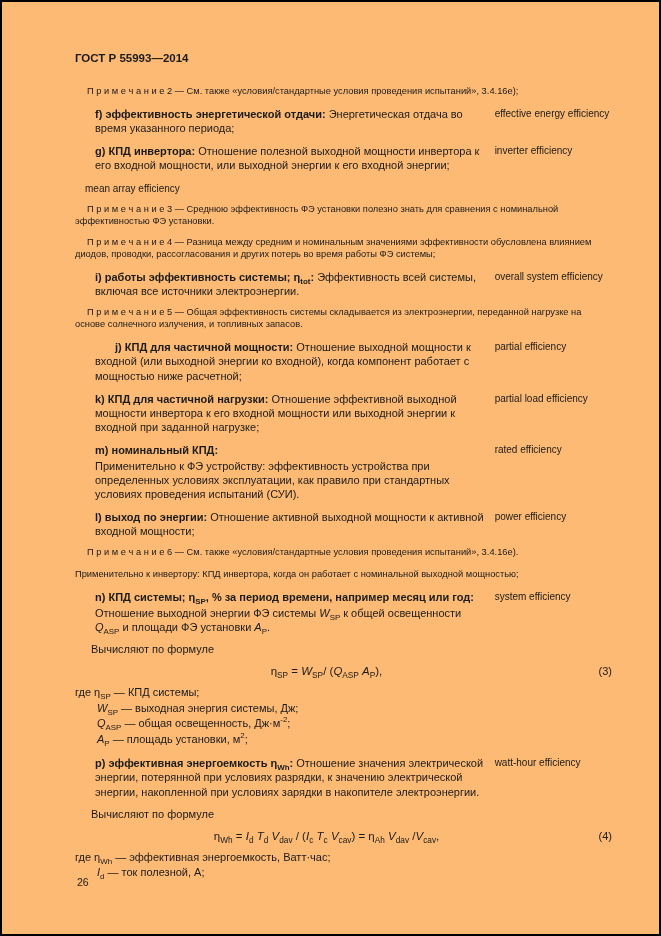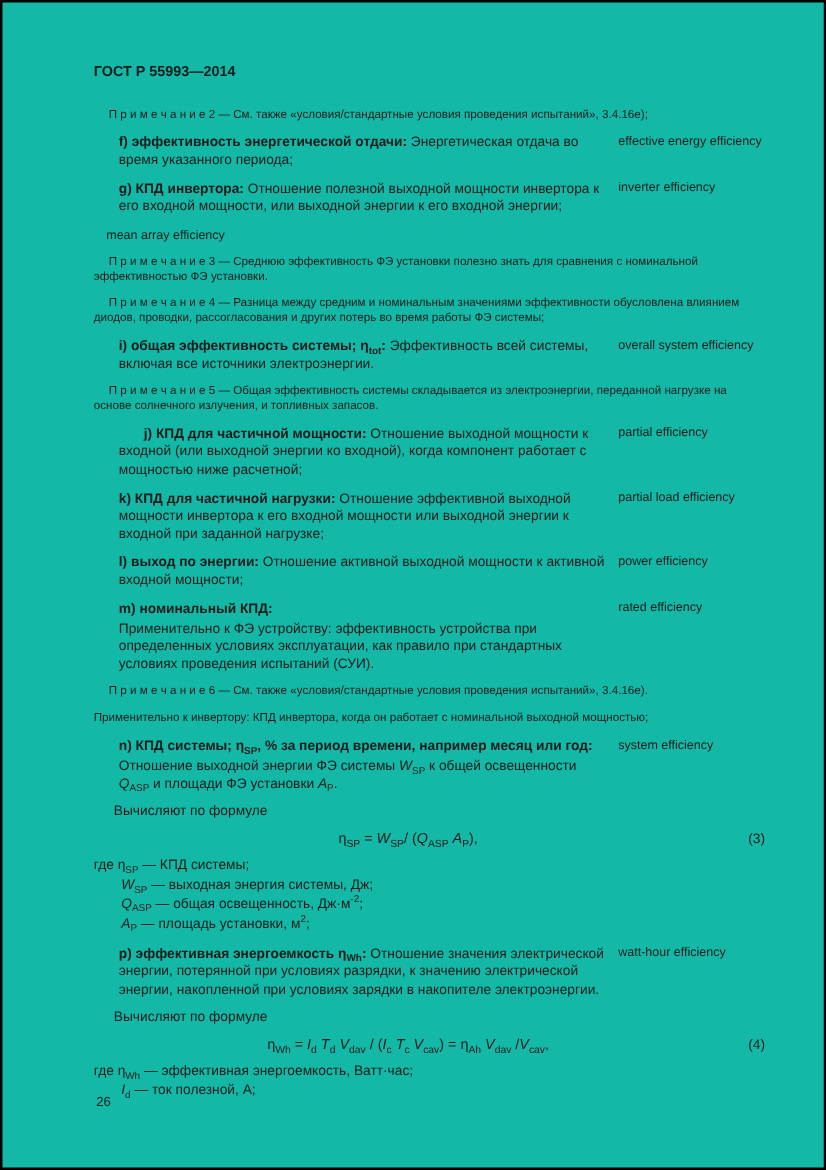--- a/index.html
+++ b/index.html
@@ -1,19 +1,19 @@
 <!DOCTYPE html>
 <html><head>
 <meta charset="utf-8">
 <style>
   * { box-sizing: border-box; }
   html, body { margin: 0; padding: 0; background: #ffffff; }
   .page {
     width: 661px; height: 936px;
-    background: #14b8a6;
+    background: #fdba74;
     border: 2px solid #000000;
     position: relative;
     overflow: hidden;
     font-family: "Liberation Sans", sans-serif;
     color: #1b1b1b;
   }
   .content {
     position: absolute;
     left: 73px; top: 50px;
     width: 537px;
@@ -71,47 +71,47 @@
     </div>
 
     <div class="row">
       <div class="term">mean array efficiency</div>
     </div>
 
     <p class="note">П р и м е ч а н и е  3 — Среднюю эффективность ФЭ установки полезно знать для сравнения с номинальной эффективностью ФЭ установки.</p>
     <p class="note tight">П р и м е ч а н и е  4 — Разница между средним и номинальным значениями эффективности обусловлена влиянием диодов, проводки, рассогласования и других потерь во время работы ФЭ системы;</p>
 
     <div class="row">
-      <div class="main"><span style="font-weight: 700;">i) общая эффективность системы;  </span><span style="font-weight: 700;">η</span><sub style="font-weight: 700; text-align: center;">tot</sub><span style="font-weight: 700;">: </span><span>Эффективность всей системы, включая все источники электроэнергии.</span></div>
+      <div class="main"><span style="font-weight: 700;">i) работы эффективность системы;  </span><span style="font-weight: 700;">η</span><sub style="font-weight: 700; text-align: center;">tot</sub><span style="font-weight: 700;">: </span><span>Эффективность всей системы, включая все источники электроэнергии.</span></div>
       <div class="term">overall system efficiency</div>
     </div>
 
     <p class="note">П р и м е ч а н и е  5 — Общая эффективность системы складывается из электроэнергии, переданной нагрузке на основе солнечного излучения, и топливных запасов.</p>
 
     <div class="row">
       <div class="main"><span style="font-weight: 700; padding-left: 20px;">j) КПД для частичной мощности: </span><span>Отношение выходной мощности к входной (или выходной энергии ко входной), когда компонент работает с мощностью ниже расчетной;</span></div>
       <div class="term">partial efficiency</div>
     </div>
 
     <div class="row">
       <div class="main"><span style="font-weight: 700;">k) КПД для частичной нагрузки: </span><span>Отношение эффективной выходной мощности инвертора к его входной мощности или выходной энергии к входной при заданной нагрузке;</span></div>
       <div class="term">partial load efficiency</div>
     </div>
 
     <div class="row">
-      <div class="main"><span style="font-weight: 700;">l) выход по энергии: </span><span>Отношение активной выходной мощности к активной входной мощности;</span></div>
-      <div class="term">power efficiency</div>
-    </div>
-
-    <div class="row">
       <div class="main">
         <div><span style="font-weight: 700;">m) номинальный КПД:</span></div>
         <div class="para2"><span>Применительно к ФЭ устройству: эффективность устройства при определенных условиях эксплуатации, как правило при стандартных условиях проведения испытаний (СУИ).</span></div>
       </div>
       <div class="term">rated efficiency</div>
+    </div>
+
+    <div class="row">
+      <div class="main"><span style="font-weight: 700;">l) выход по энергии: </span><span>Отношение активной выходной мощности к активной входной мощности;</span></div>
+      <div class="term">power efficiency</div>
     </div>
 
     <p class="note">П р и м е ч а н и е  6 — См. также «условия/стандартные условия проведения испытаний», 3.4.16е).</p>
     <p class="note cont">Применительно к инвертору: КПД инвертора, когда он работает с номинальной выходной мощностью;</p>
 
     <div class="row">
       <div class="main">
         <div><span style="font-weight: 700;">n) КПД системы; </span><span style="font-weight: 700;">η</span><sub style="font-weight: 700;">SP</sub><span style="font-weight: 700;">, % за период времени, например месяц или год:</span></div>
         <div class="para2"><span>Отношение выходной энергии ФЭ системы </span><span style="font-style: italic;">W</span><sub>SP</sub><span> к общей освещенности </span><span style="font-style: italic;">Q</span><sub>ASP</sub><span> и площади ФЭ установки </span><span style="font-style: italic;">A</span><sub>P</sub><span>.</span></div>
       </div>

